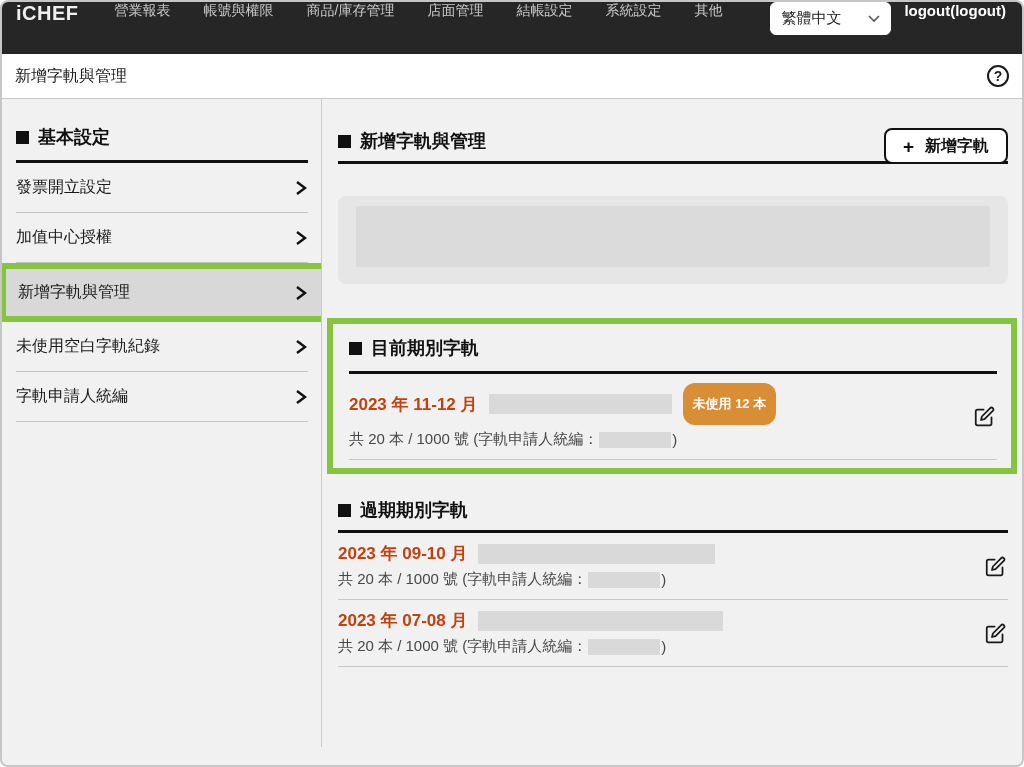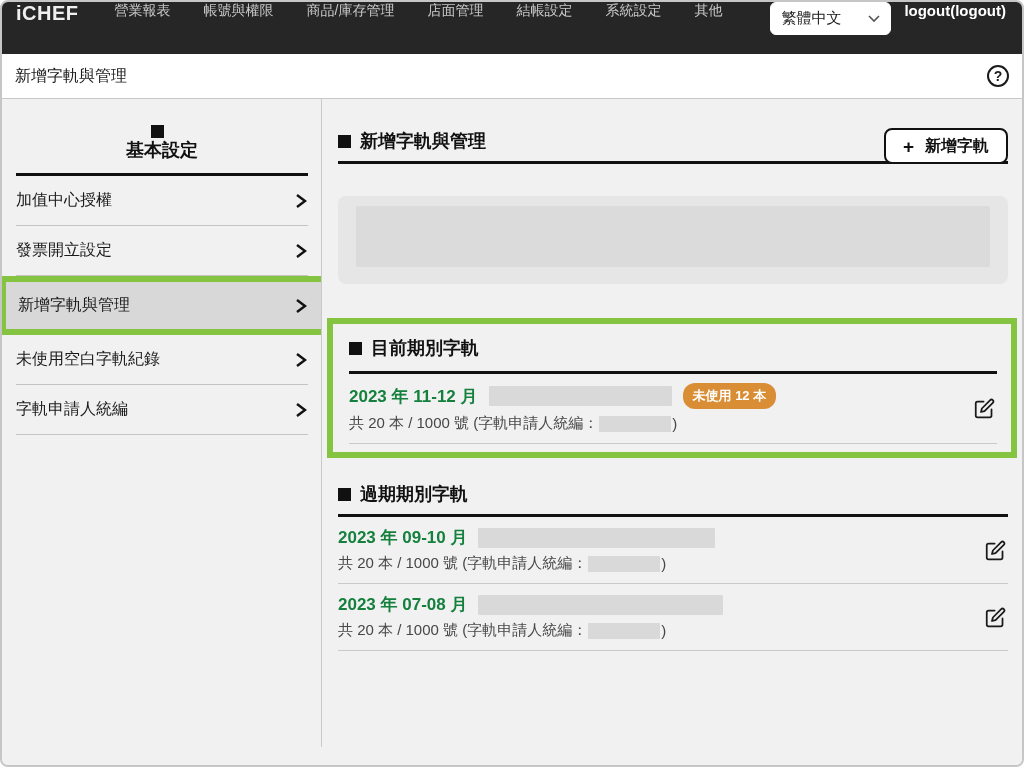--- a/index.html
+++ b/index.html
@@ -66,21 +66,21 @@
     background:#f1f1f1;
     position:relative;
   }
   .sidebar::after { 
     content:""; position:absolute; top:0; bottom:18px; right:0;
     width:1px; background:#c9c9c9;
   }
   .side-section-h {
     display:flex; align-items:center;
     padding:26px 14px 11px 14px;
-    font-size:18px; font-weight:700; color:#111;flex-direction:column;
+    font-size:18px; font-weight:700; color:#111;
   }
   .side-section-h.second { padding-top:66px; }
   .marker { width:13px; height:13px; background:#111; display:inline-block; margin-right:9px; flex:none; }
   .thick-rule { border-top:3px solid #111; margin:0 14px; }
   .side-item {
     margin:0 14px; padding:14px 0;
     display:flex; align-items:center; justify-content:space-between;
     font-size:16px; color:#1a1a1a;
     border-bottom:1px solid #c4c4c4; cursor:pointer;
   }
@@ -121,29 +121,29 @@
   .current-box {
     margin:34px -9px 0 -11px;
     border:6px solid #85C440;
     padding:4px 14px 8px 16px;
     background:#f1f1f1;
   }
   .box-head { border-bottom:3px solid #111; padding:6px 0 9px 0; }
 
   .entry-row { position:relative; padding:9px 0 10px 0; border-bottom:1px solid #c9c9c9; }
   .entry-line1 { display:flex; align-items:center; gap:11px; }
-  .entry-period { font-size:17px; font-weight:700; color:#15803d; white-space:nowrap; }
+  .entry-period { font-size:17px; font-weight:700; color:#c2410c; white-space:nowrap; }
   .redact { background:#d9d9d9; border-radius:1px; flex:none; }
   .redact-lg { width:183px; height:20px; }
   .redact-xl { width:237px; height:20px; }
   .redact-sm { width:72px; height:16px; display:inline-block; vertical-align:-3px; margin:0 1px; }
   .badge {
     background:#D98E35; color:#ffffff;
     font-size:13px; font-weight:700;
-    padding:4px 10px; border-radius:12px; white-space:nowrap; flex:none;
+    padding:12px 10px; border-radius:12px; white-space:nowrap; flex:none;
   }
   .entry-line2 { margin-top:5px; font-size:15px; color:#474747; display:flex; align-items:center; }
   .edit-btn {
     position:absolute; right:2px; top:50%; transform:translateY(-50%);
     width:22px; height:22px; cursor:pointer; display:flex; align-items:center; justify-content:center;
   }
 
   .expired-head { margin-top:22px; border-bottom:3px solid #111; padding-bottom:6px; }
 </style>
 </head>
@@ -180,27 +180,27 @@
 
   <div class="content">
 
     <div class="sidebar">
       <div class="side-section-h">
         <span class="marker"></span>
         <span>基本設定</span>
       </div>
       <div class="thick-rule"></div>
       <div class="side-item">
-        <span>加值中心授權</span>
+        <span>發票開立設定</span>
         <svg class="chev" width="15" height="16" viewBox="0 0 15 16" fill="none" stroke="#111" stroke-width="2.4">
             <polyline points="4,2 12,8 4,14"></polyline>
           </svg>
       </div>
       <div class="side-item">
-        <span>發票開立設定</span>
+        <span>加值中心授權</span>
         <svg class="chev" width="15" height="16" viewBox="0 0 15 16" fill="none" stroke="#111" stroke-width="2.4">
             <polyline points="4,2 12,8 4,14"></polyline>
           </svg>
       </div>
 
       <div class="green-wrap">
         <div class="side-item selected">
           <span>新增字軌與管理</span>
           <svg class="chev" width="15" height="16" viewBox="0 0 15 16" fill="none" stroke="#111" stroke-width="2.4">
               <polyline points="4,2 12,8 4,14"></polyline>

